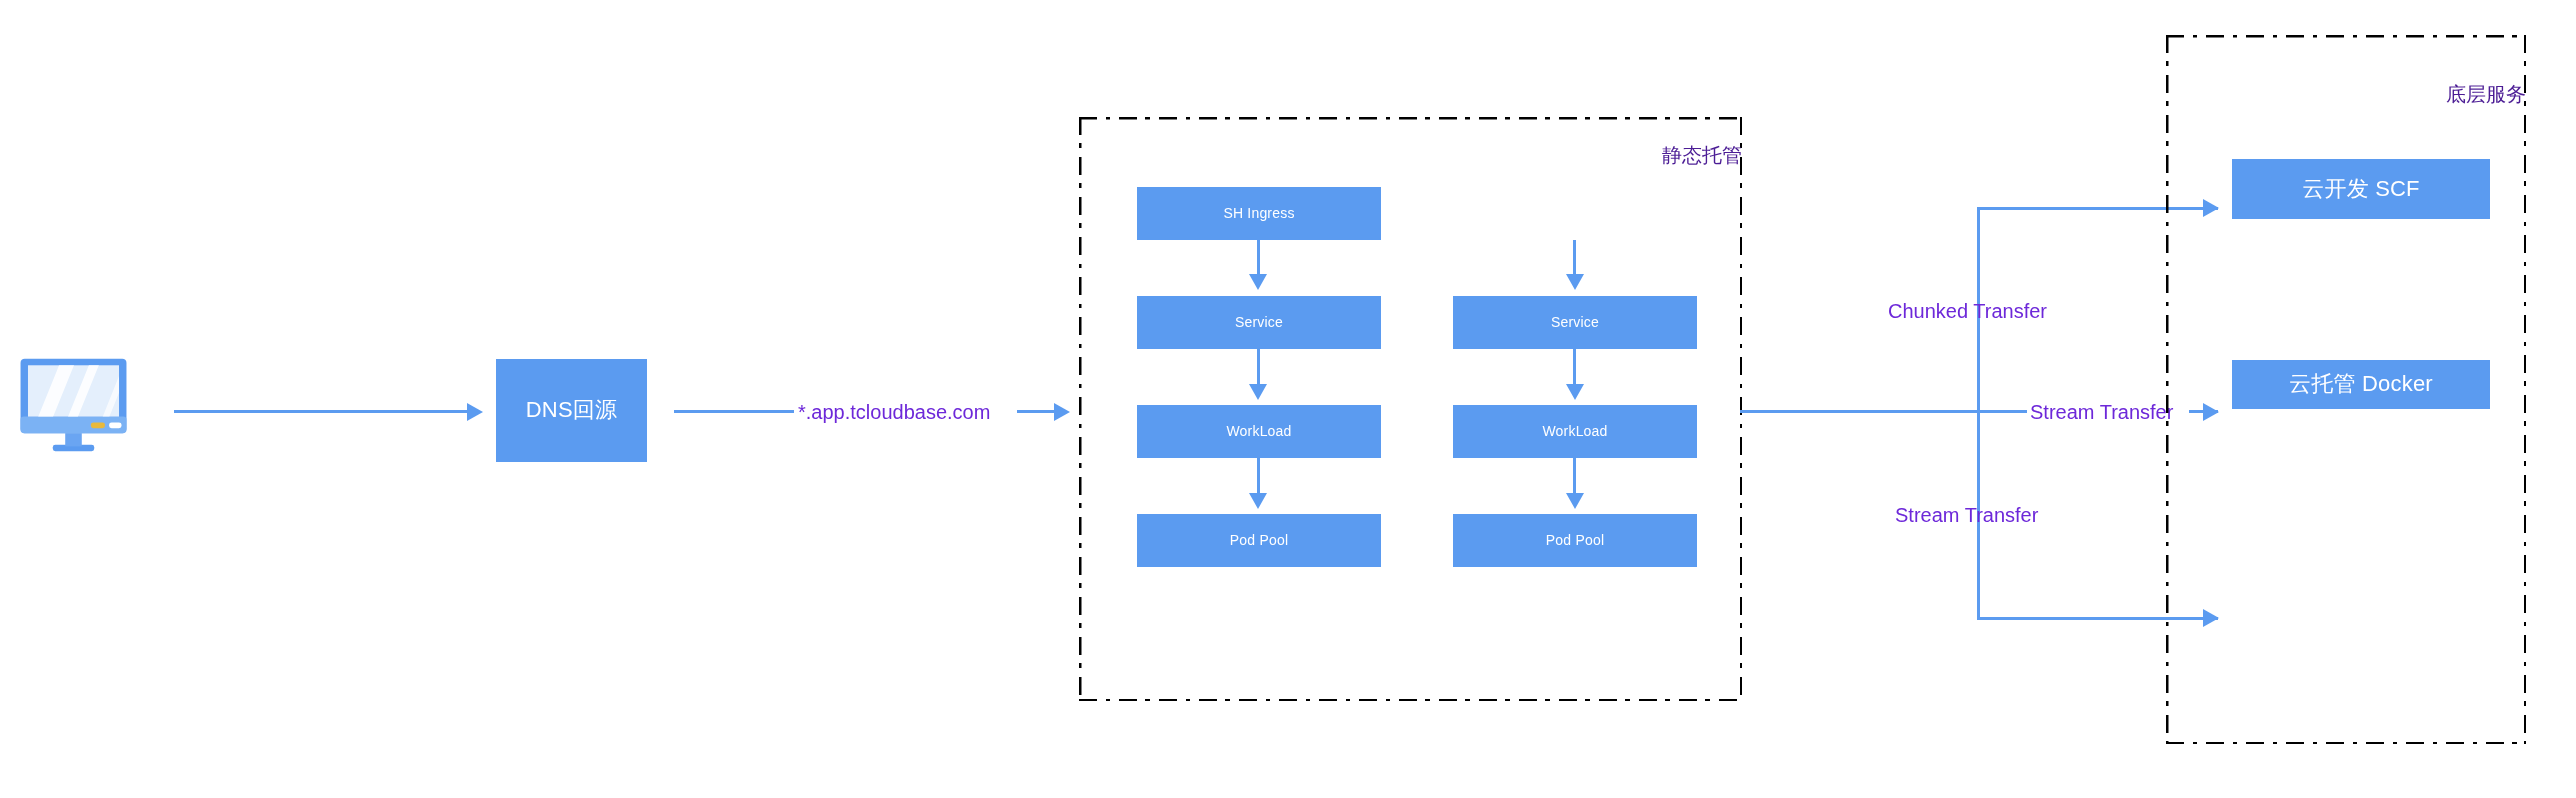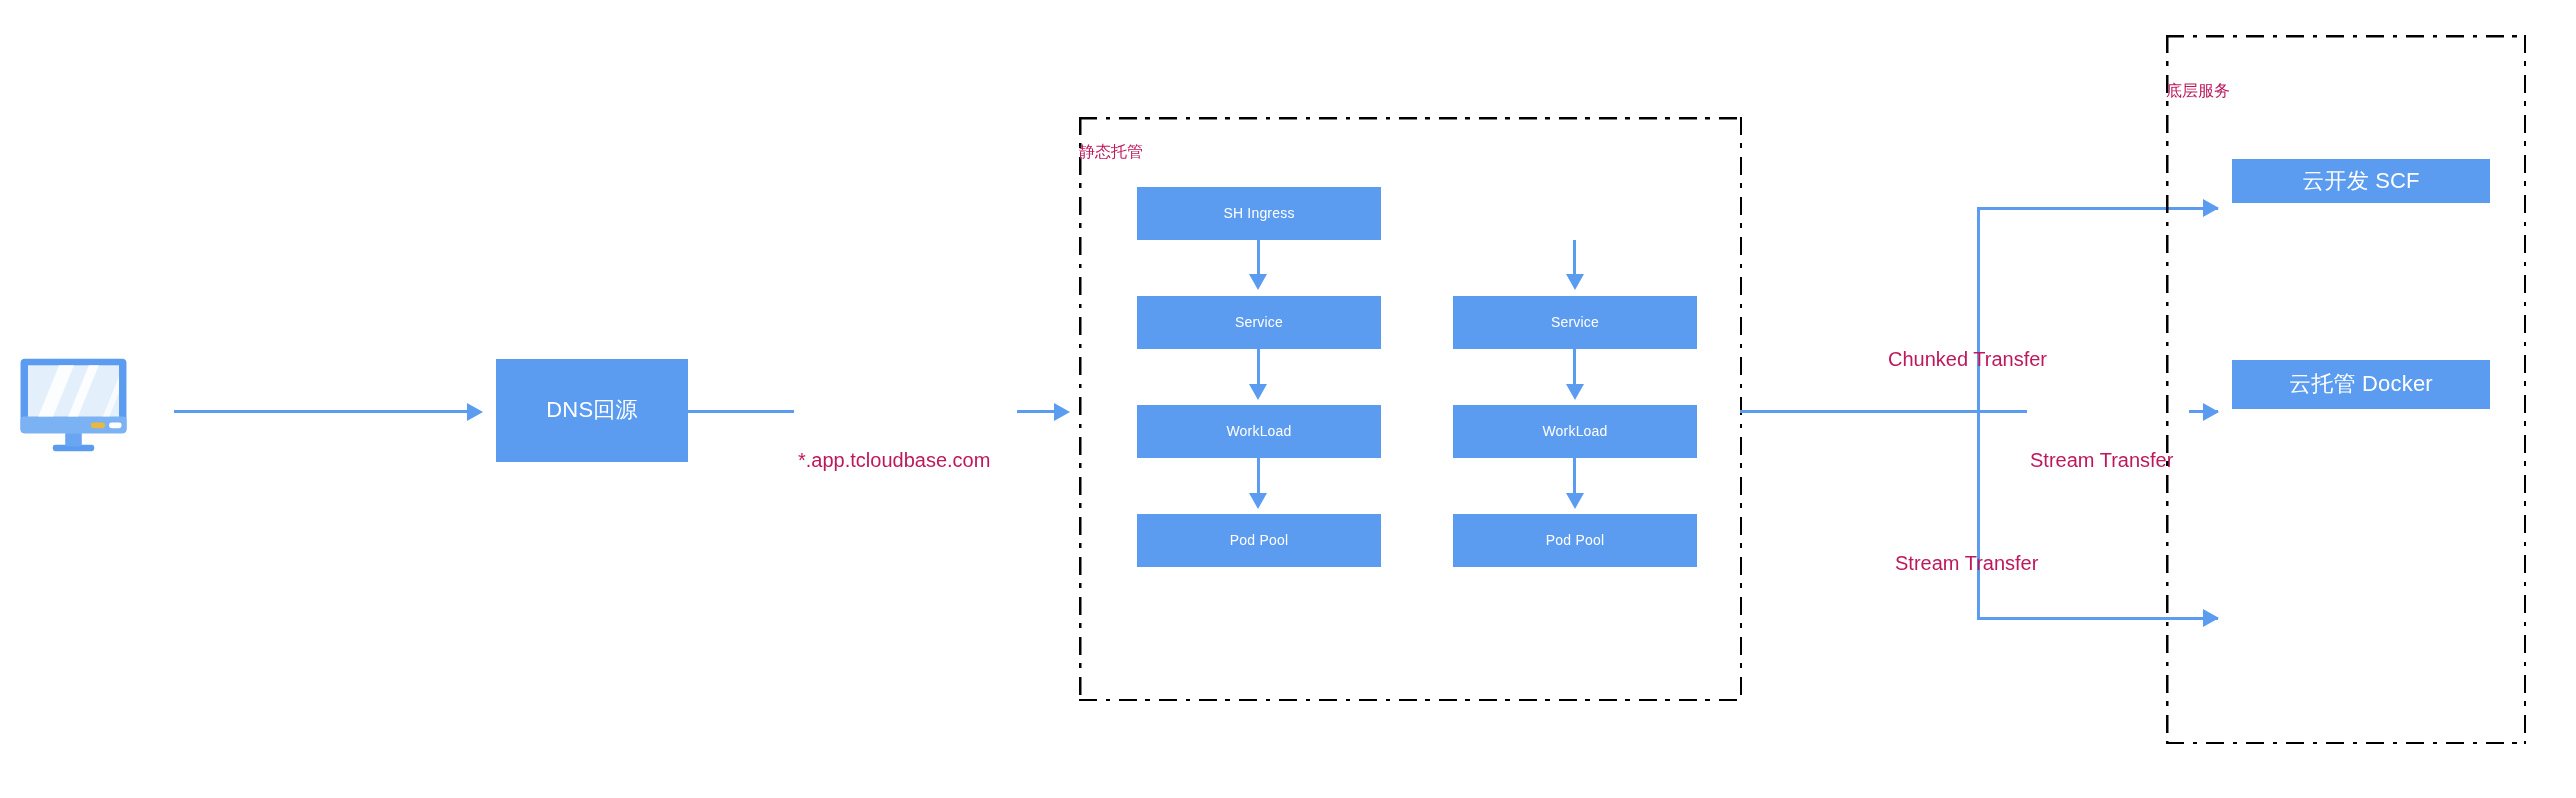--- a/index.html
+++ b/index.html
@@ -40,35 +40,34 @@
     box-sizing: border-box;
     background:
       repeating-linear-gradient(to right,  #000 0 18px, transparent 18px 26.5px, #000 26.5px 31px, transparent 31px 40px) left top / 100% 2.5px no-repeat,
       repeating-linear-gradient(to right,  #000 0 18px, transparent 18px 26.5px, #000 26.5px 31px, transparent 31px 40px) left bottom / 100% 2.5px no-repeat,
       repeating-linear-gradient(to bottom, #000 0 18px, transparent 18px 26.5px, #000 26.5px 31px, transparent 31px 40px) left top / 2.5px 100% no-repeat,
       repeating-linear-gradient(to bottom, #000 0 18px, transparent 18px 26.5px, #000 26.5px 31px, transparent 31px 40px) right top / 2.5px 100% no-repeat;
   }
 
   .group-title {
     position: absolute;
-    color: #be185d;
-    font-size: 16px;
-    text-align: left;
+    color: #4c1d95;
+    font-size: 20px;
+    text-align: right;
     white-space: nowrap;
   }
 
   
   .edge-label {
     position: absolute;
-    color: #be185d;
+    color: #6d28d9;
     font-size: 20px;
     line-height: 1.28;
     white-space: nowrap;
     text-align: center;
-    margin-top: 48px;
   }
   .edge-label.two-line { line-height: 1.3; }
 
   
   .hline {
     position: absolute;
     height: 3.3px;
     background: #5b9bf0;
   }
   .vline {
@@ -132,21 +131,21 @@
 
       <rect x="88" y="79" width="17" height="7" rx="3" fill="#e8b93c"></rect>
       <rect x="110" y="79" width="15" height="7" rx="3" fill="#ffffff"></rect>
     </svg>
   </div>
 
   <div class="hline" style="left:174px; top:410px; width:293px;"></div>
   <div class="arrow-right" style="left:467px; top:403px;"></div>
 
 
-  <div class="node-box big" style="left:496px; top:359px; width:192px; height:103px;">
+  <div class="node-box big" style="left:496px; top:359px; width:151px; height:103px;">
     <span>DNS回源</span>
   </div>
 
   <div class="hline" style="left:674px; top:410px; width:120px;"></div>
   <div class="edge-label" style="left:798px; top:400px;">*.app.tcloudbase.com</div>
   <div class="hline" style="left:1017px; top:410px; width:37px;"></div>
   <div class="arrow-right" style="left:1054px; top:403px;"></div>
 
   <div class="group-box-dashdot" style="left:1079px; top:117px; width:663px; height:584px;"></div>
   <div class="group-title" style="left:1079px; top:142px; width:663px;">静态托管</div>
@@ -206,21 +205,21 @@
 
   <div class="hline" style="left:1977px; top:617px; width:241px;"></div>
   <div class="arrow-right" style="left:2203px; top:609px;"></div>
 
   <div class="edge-label" style="left:1888px; top:299px;">Chunked Transfer</div>
   <div class="edge-label" style="left:1895px; top:503px;">Stream Transfer</div>
 
   <div class="group-box-dashdot" style="left:2166px; top:35px; width:360px; height:709px;"></div>
   <div class="group-title" style="left:2166px; top:81px; width:360px;">底层服务</div>
 
-  <div class="node-box big" style="left:2232px; top:159px; width:258px; height:44px;">
+  <div class="node-box big" style="left:2232px; top:159px; width:258px; height:60px;">
     <span>云开发 SCF</span>
   </div>
 
   <div class="node-box big" style="left:2232px; top:360px; width:258px; height:49px;">
     <span>云托管 Docker</span>
   </div>
 
 
 </div>
 

